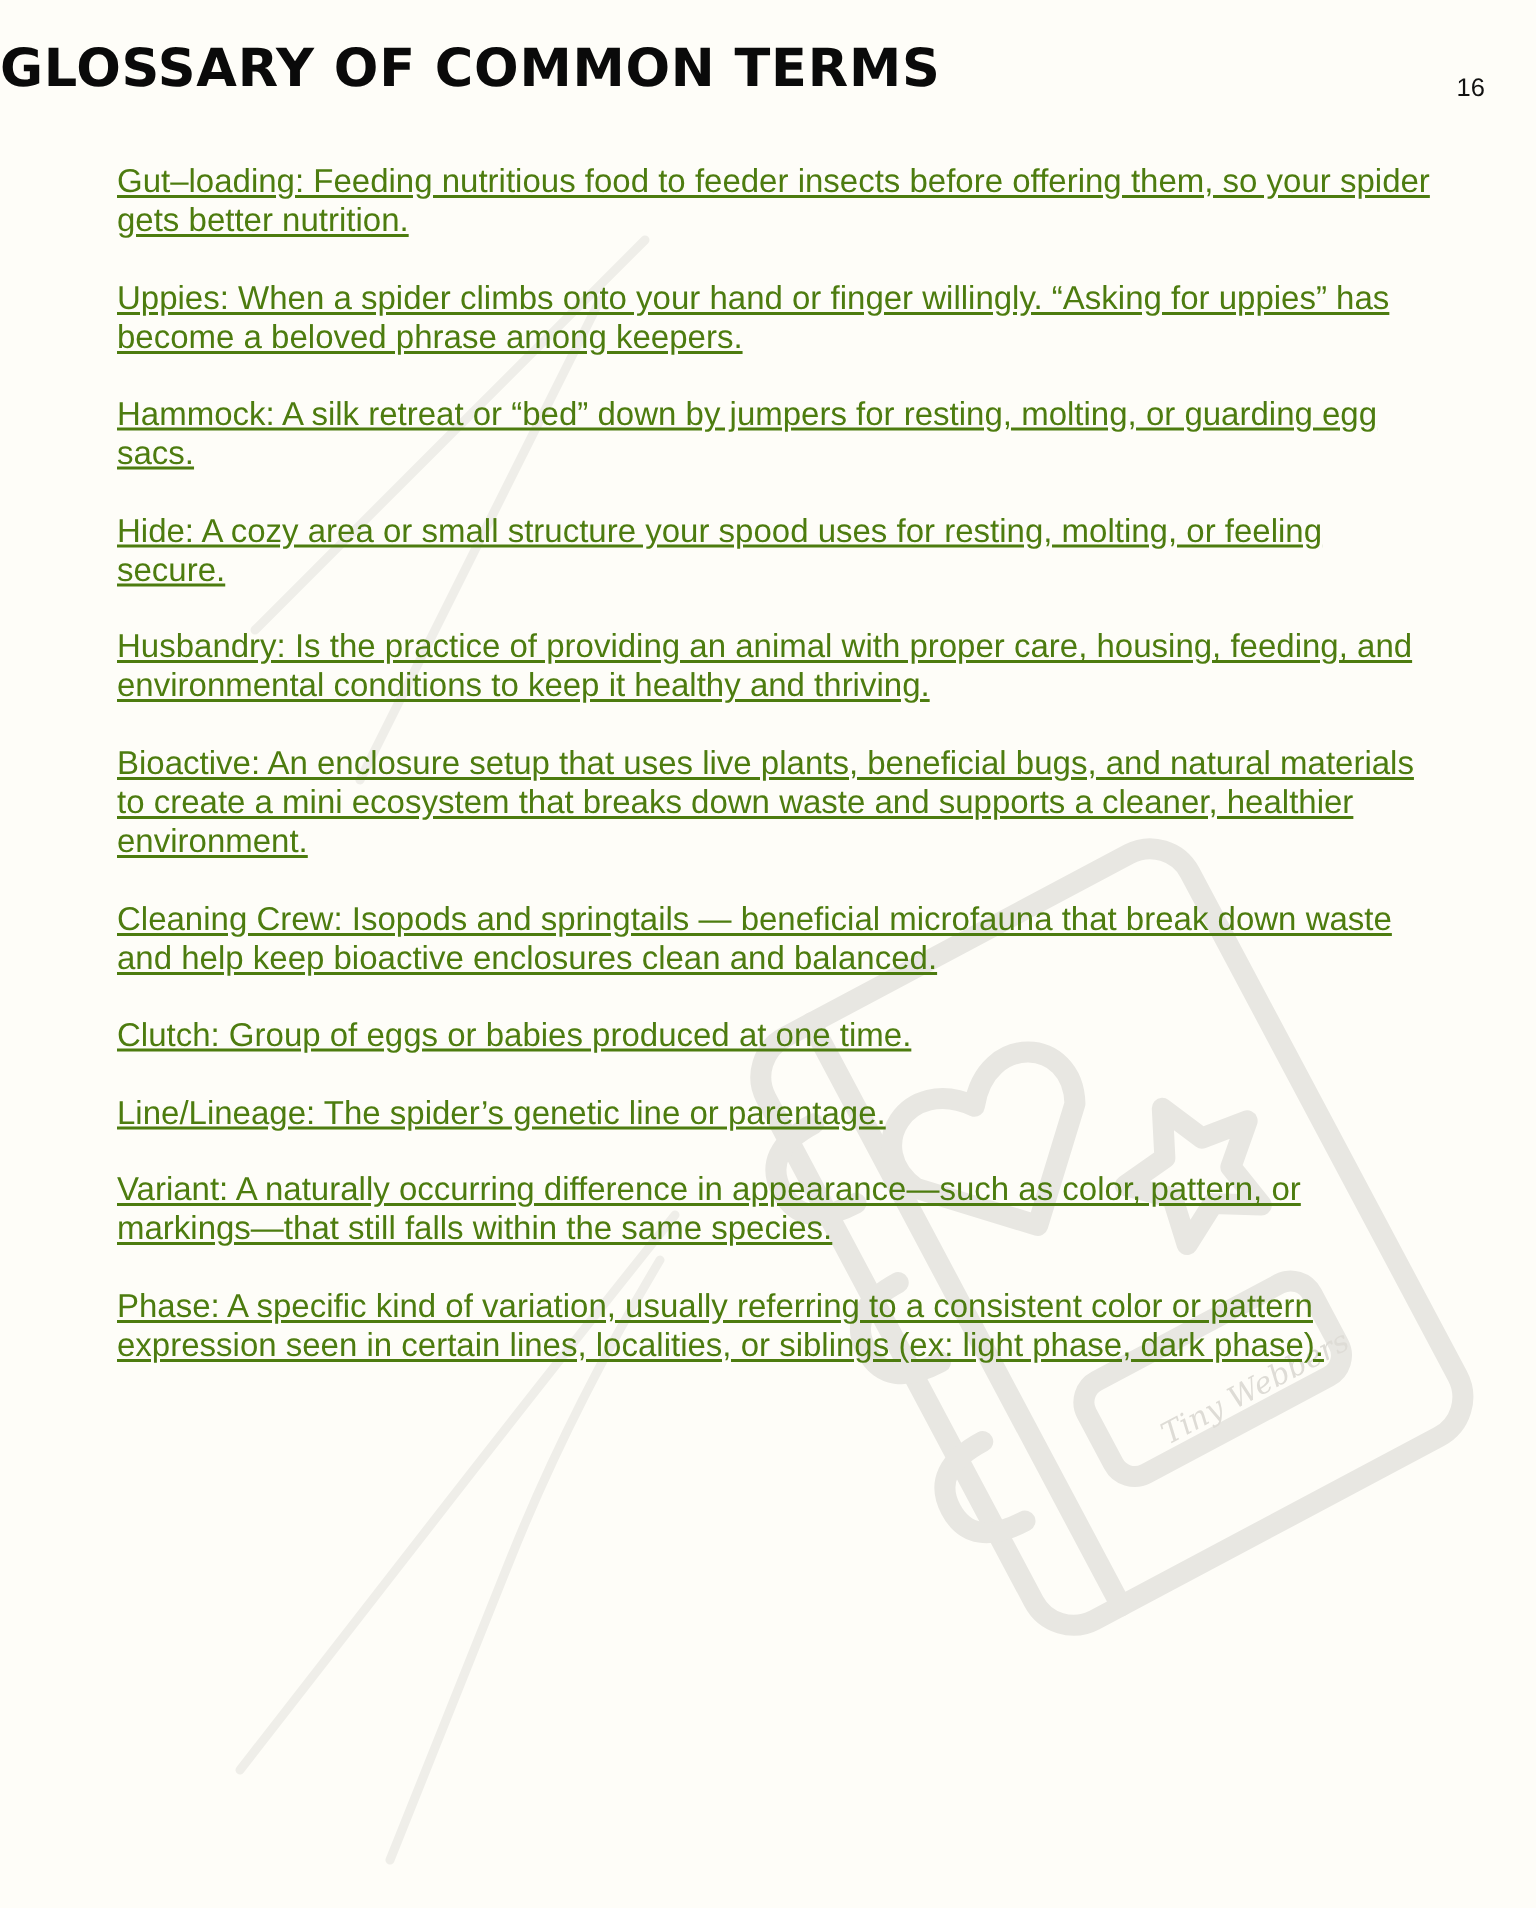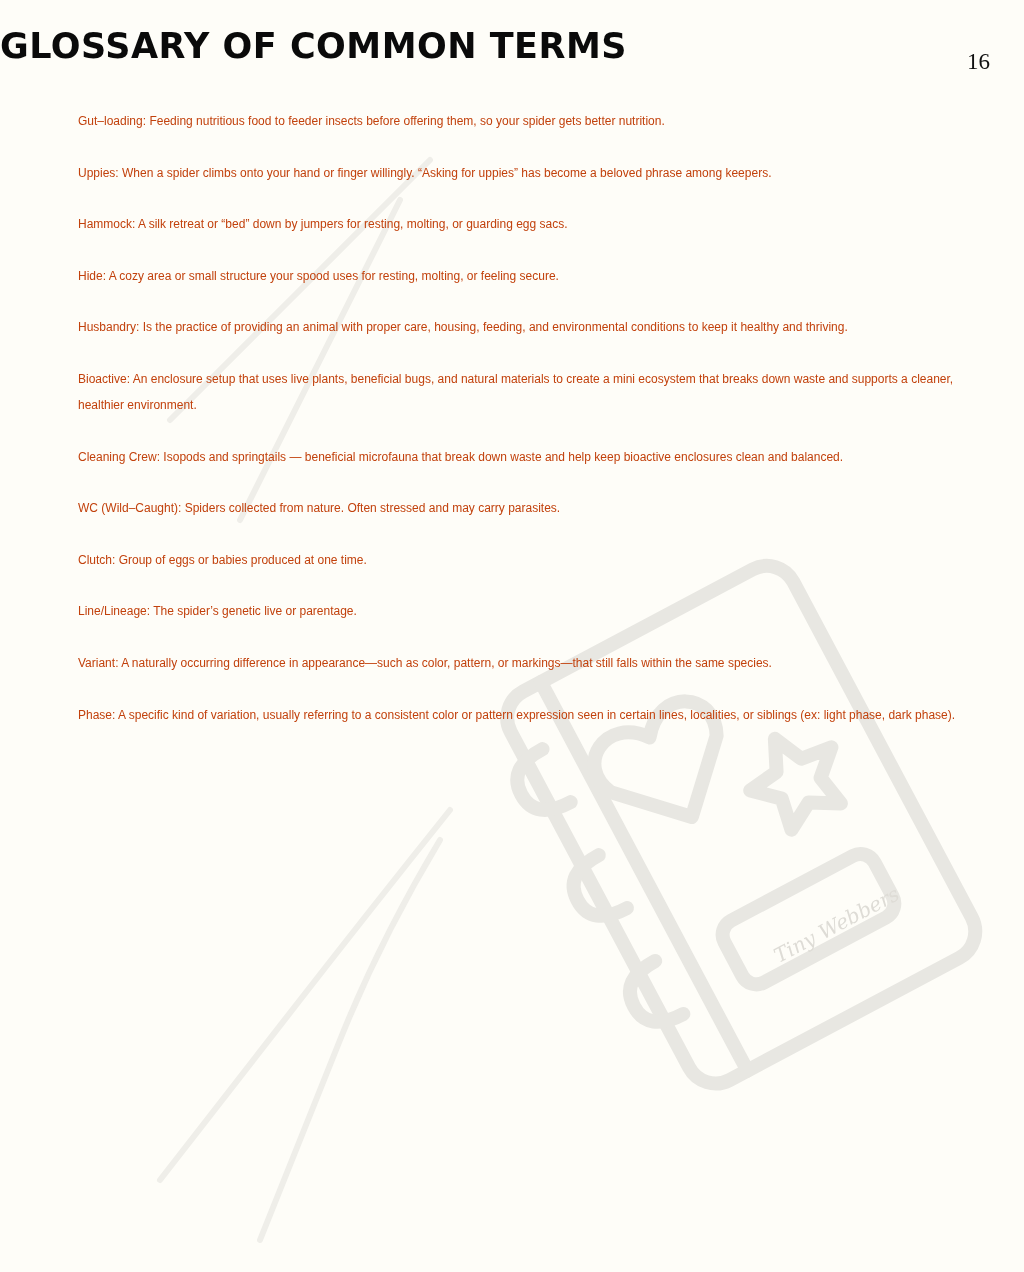--- a/index.html
+++ b/index.html
@@ -35,40 +35,41 @@
       font-size: 35px;
       letter-spacing: 0.5px;
       color: #0a0a0a;
       margin: 0;
       z-index: 1;
     }
     .page-number {
       position: absolute;
       right: 34px;
       top: 49px;
-      font-family: Liberation Serif, serif;
-      font-size: 23px;
+      font-family: Liberation Sans, sans-serif;
+      font-size: 17px;
       color: #111;
       z-index: 1;
     }
     .glossary {
       position: absolute;
       left: 78px;
       top: 108px;
       width: 880px;
       margin: 0;
       padding: 0;
       list-style: none;
       z-index: 1;
     }
     .glossary-entry {
-      font-size: 12px;
+      font-size: 22px;
       line-height: 26px;
       margin: 0 0 25.6px 0;
-      color: #c2410c;
+      color: #4d7c0f;
+      text-decoration: underline;
     }
   </style>
 </head>
 <body>
 
 <svg class="watermark" viewBox="0 0 1024 1272" xmlns="http://www.w3.org/2000/svg">
   <g fill="none" stroke="#e8e7e2" stroke-width="14" stroke-linecap="round" stroke-linejoin="round">
 
     <g transform="rotate(-28 760 860)">
       <rect x="600" y="600" width="320" height="440" rx="30"></rect>
@@ -101,18 +102,17 @@
 <div class="page-number">16</div>
 
 <ul class="glossary">
   <li class="glossary-entry">Gut–loading: Feeding nutritious food to feeder insects before offering them, so your spider gets better nutrition.</li>
   <li class="glossary-entry">Uppies: When a spider climbs onto your hand or finger willingly. “Asking for uppies” has become a beloved phrase among keepers.</li>
   <li class="glossary-entry">Hammock: A silk retreat or “bed” down by jumpers for resting, molting, or guarding egg sacs.</li>
   <li class="glossary-entry">Hide: A cozy area or small structure your spood uses for resting, molting, or feeling secure.</li>
   <li class="glossary-entry">Husbandry: Is the practice of providing an animal with proper care, housing, feeding, and environmental conditions to keep it healthy and thriving.</li>
   <li class="glossary-entry">Bioactive: An enclosure setup that uses live plants, beneficial bugs, and natural materials to create a mini ecosystem that breaks down waste and supports a cleaner, healthier environment.</li>
   <li class="glossary-entry">Cleaning Crew: Isopods and springtails — beneficial microfauna that break down waste and help keep bioactive enclosures clean and balanced.</li>
-  <li class="glossary-entry">WC (Wild–Caught): Spiders collected from nature. Often stressed and may carry parasites.</li>
   <li class="glossary-entry">Clutch: Group of eggs or babies produced at one time.</li>
-  <li class="glossary-entry">Line/Lineage: The spider’s genetic live or parentage.</li>
+  <li class="glossary-entry">Line/Lineage: The spider’s genetic line or parentage.</li>
   <li class="glossary-entry">Variant: A naturally occurring difference in appearance—such as color, pattern, or markings—that still falls within the same species.</li>
   <li class="glossary-entry">Phase: A specific kind of variation, usually referring to a consistent color or pattern expression seen in certain lines, localities, or siblings (ex: light phase, dark phase).</li>
 </ul>
 
 </body></html>

